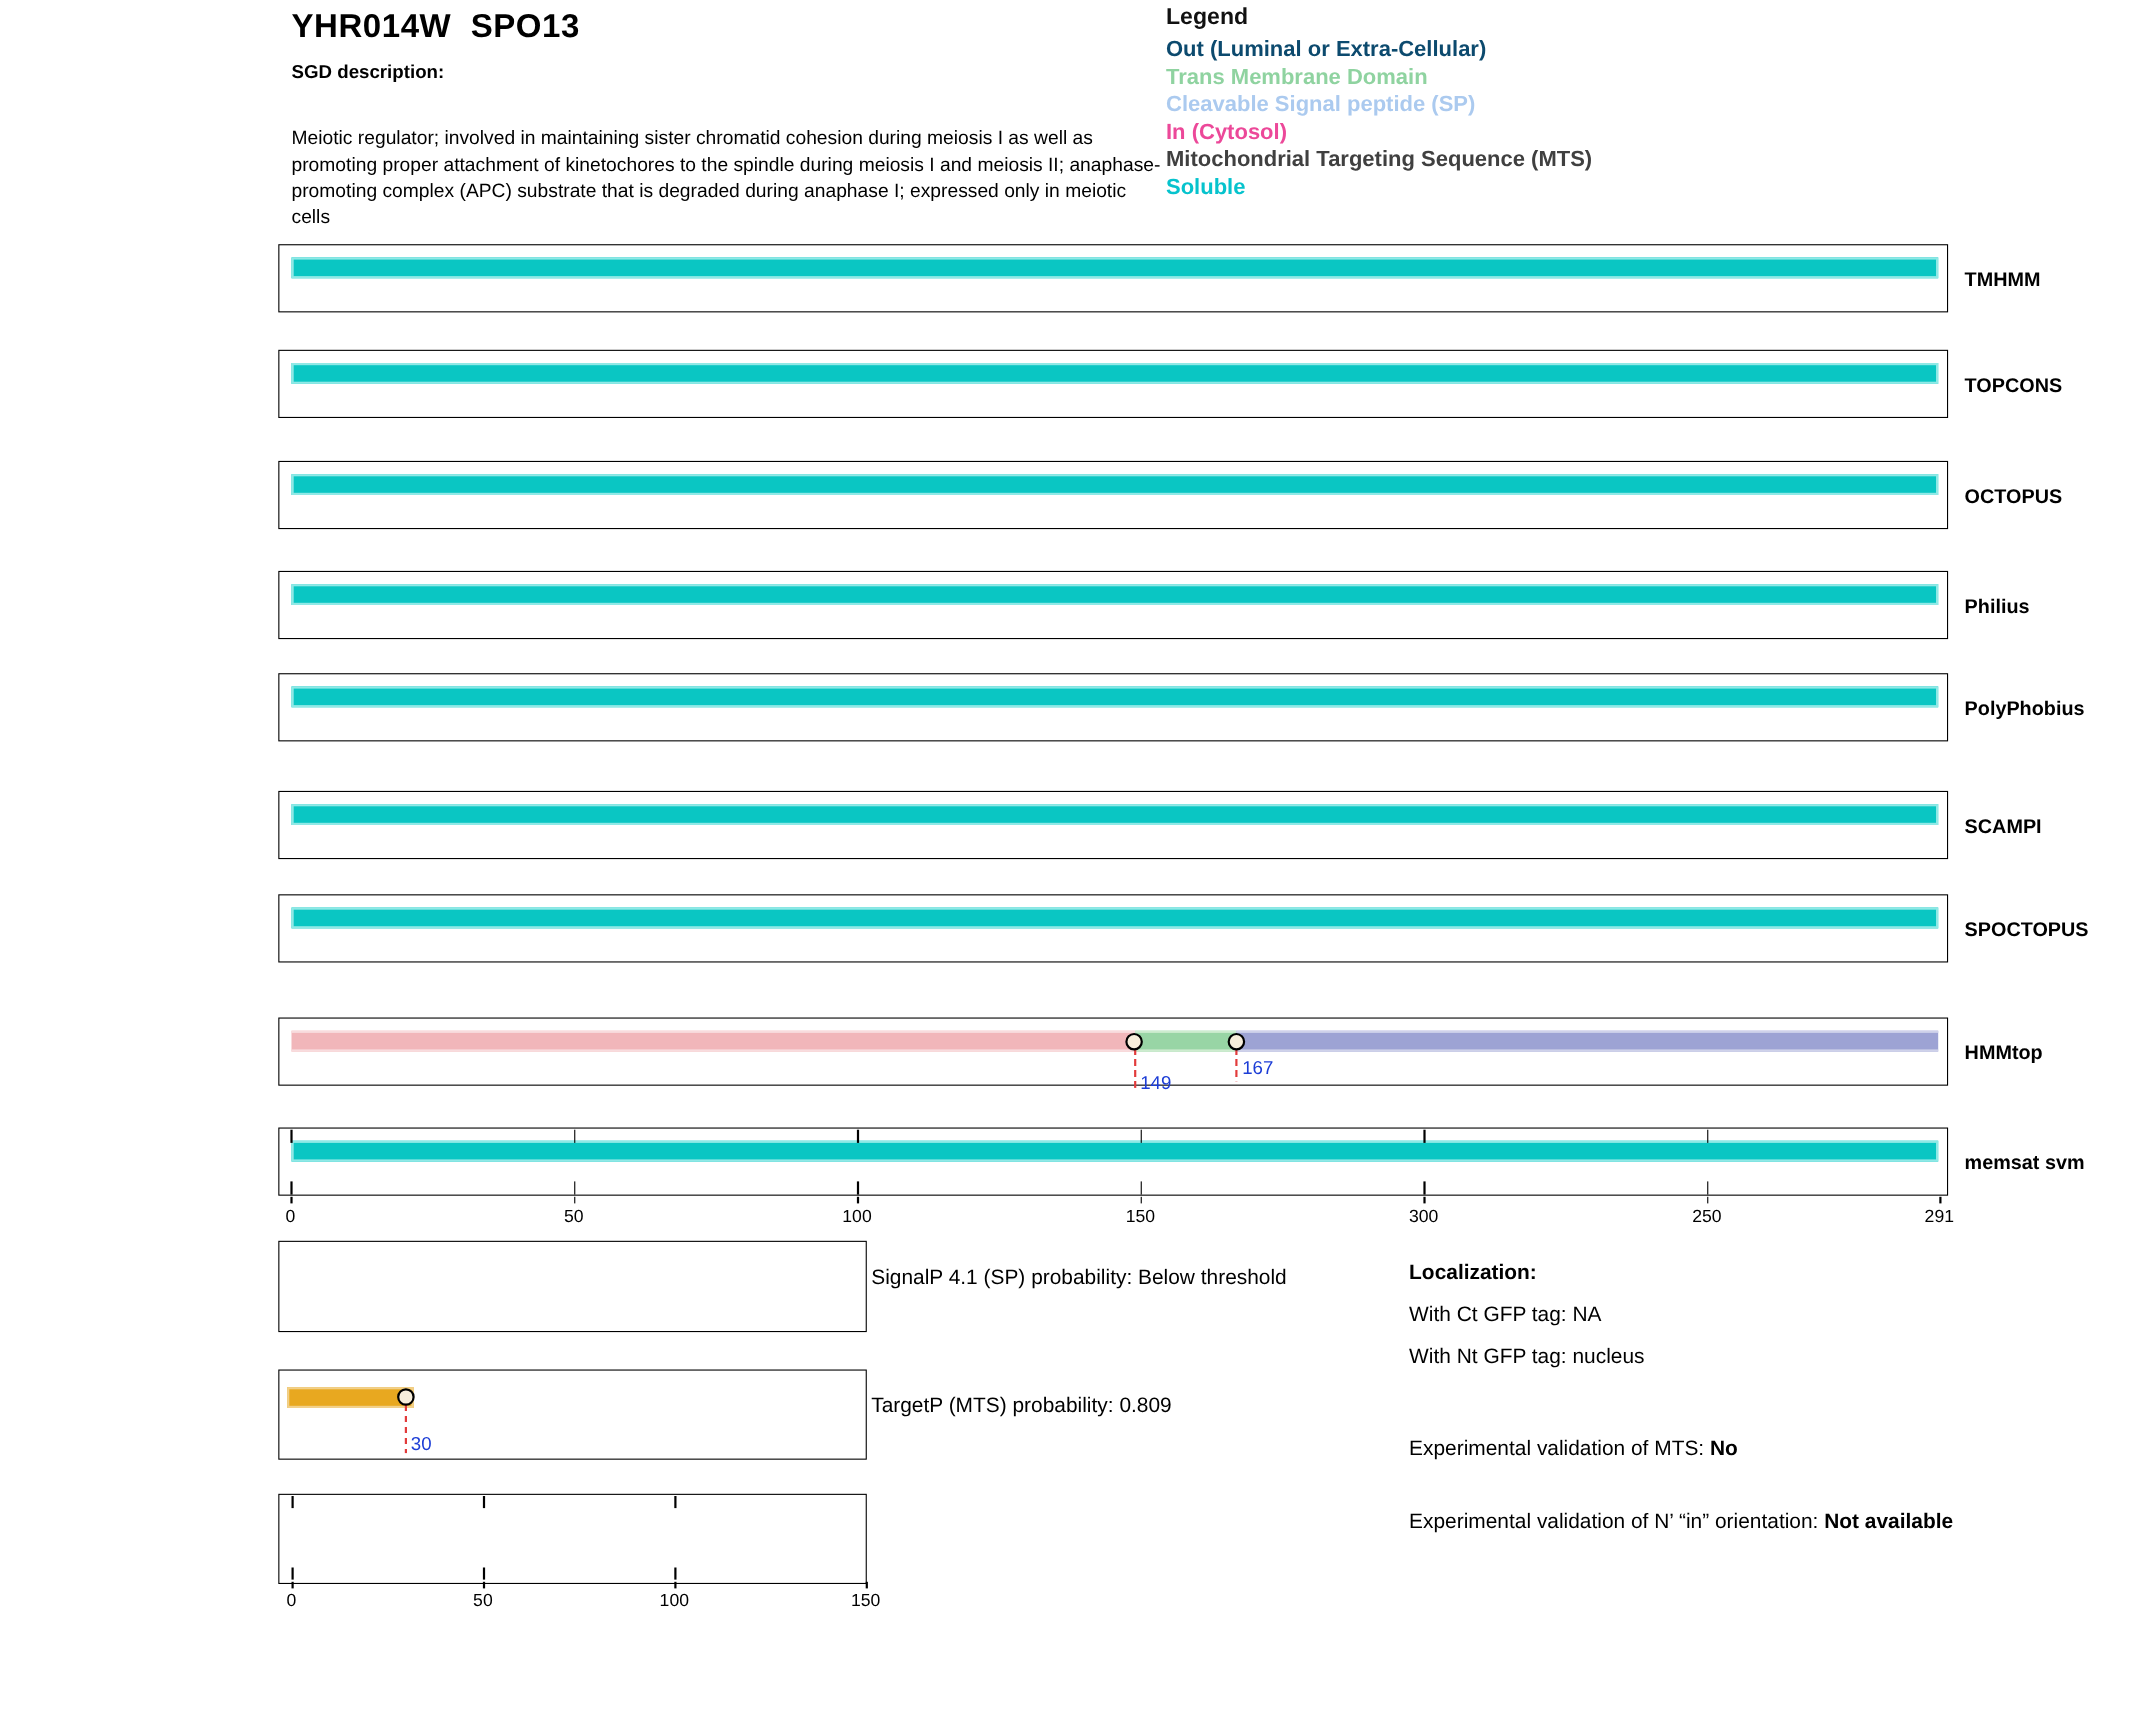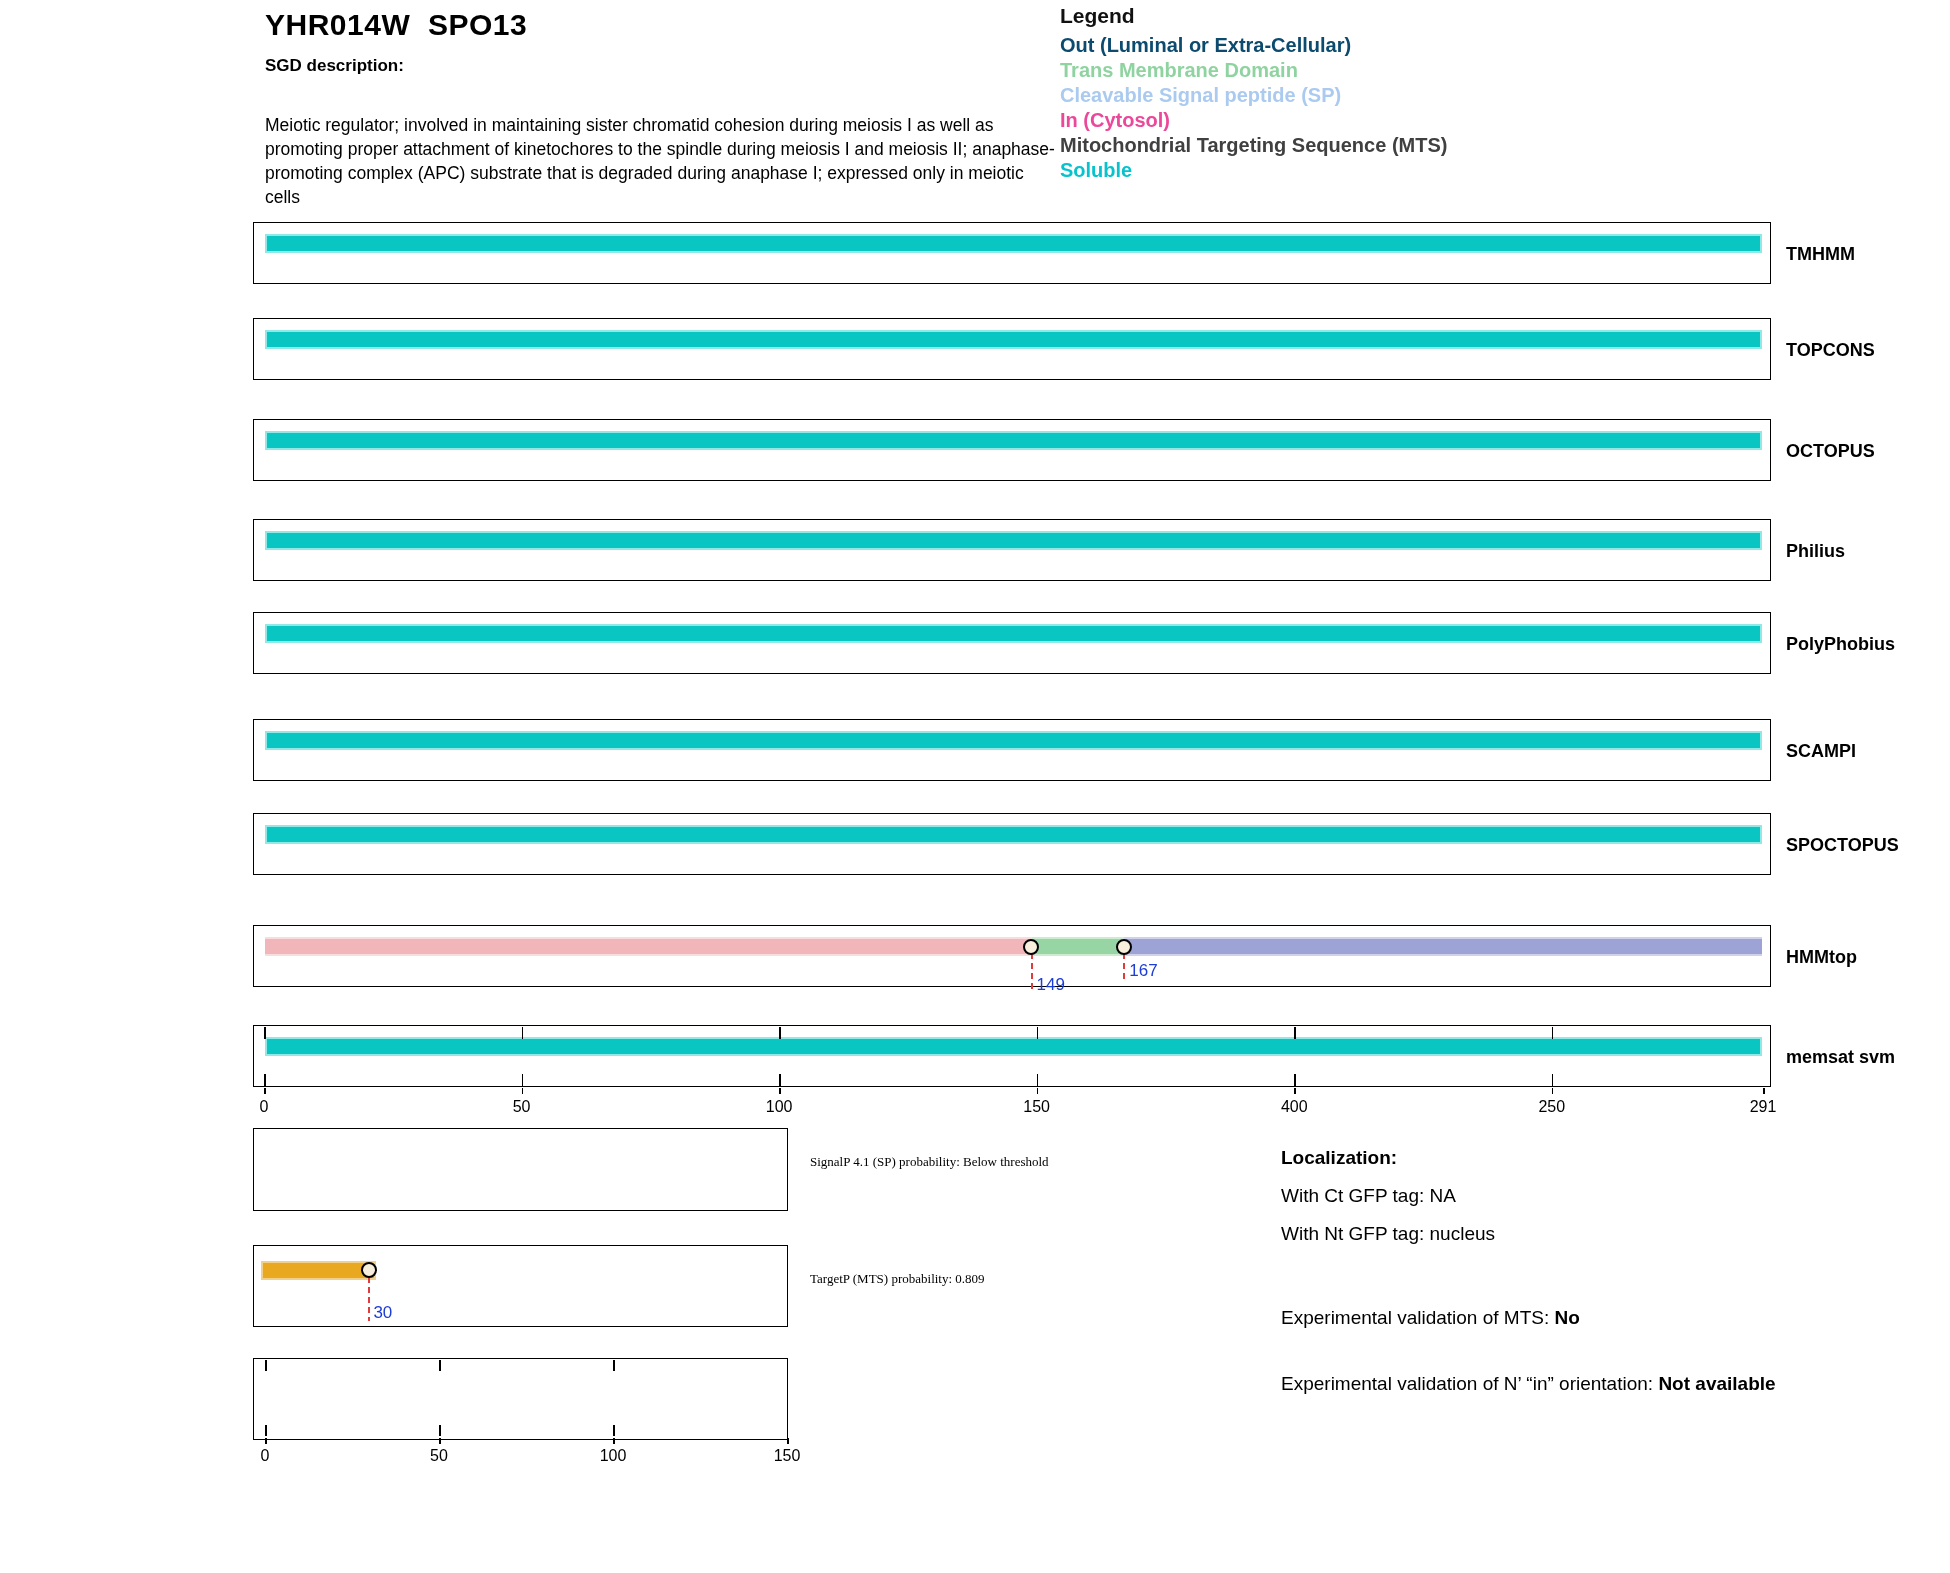--- a/index.html
+++ b/index.html
@@ -26,21 +26,21 @@
   .circle-marker{position:absolute;width:12px;height:12px;border:2.5px solid #000;
                  border-radius:50%;background:#f7eedb;z-index:5;}
   .dash-line{position:absolute;width:2px;z-index:4;
              background:repeating-linear-gradient(180deg,#e23b3b 0 6px,transparent 6px 10px);}
   .pos-label{position:absolute;font-size:17px;color:#1c3dd6;z-index:6;white-space:nowrap;}
 
   .tick{position:absolute;width:1.5px;background:#000;}
   .axis-label{position:absolute;font-size:16px;color:#000;transform:translateX(-50%);white-space:nowrap;}
 
   .prob-box{position:absolute;left:253px;width:533px;border:1.5px solid #000;background:#fff;}
-  .prob-text{position:absolute;left:810px;font-size:13px;line-height:30px;font-family:Liberation Serif, serif;}
+  .prob-text{position:absolute;left:792px;font-size:19px;line-height:30px;}
   .prob-text.wrap{width:340px;}
 
   .info{position:absolute;left:1265px;top:1147px;width:590px;font-size:19px;}
   .info-line{position:absolute;left:16px;white-space:nowrap;}
   .info-line.wrapline{white-space:normal;width:590px;line-height:33px;}
   .bold{font-weight:bold;}
 </style>
 </head>
 <body>
 
@@ -140,21 +140,21 @@
   <div id="axis">
       <div class="tick" style="left: 264px; top: 1088px; height: 6px;"></div>
       <div class="axis-label" style="left: 264px; top: 1098px;">0</div>
       <div class="tick" style="left: 521.56px; top: 1088px; height: 6px;"></div>
       <div class="axis-label" style="left: 521.56px; top: 1098px;">50</div>
       <div class="tick" style="left: 779.12px; top: 1088px; height: 6px;"></div>
       <div class="axis-label" style="left: 779.12px; top: 1098px;">100</div>
       <div class="tick" style="left: 1036.68px; top: 1088px; height: 6px;"></div>
       <div class="axis-label" style="left: 1036.68px; top: 1098px;">150</div>
       <div class="tick" style="left: 1294.24px; top: 1088px; height: 6px;"></div>
-      <div class="axis-label" style="left: 1294.24px; top: 1098px;">400</div>
+      <div class="axis-label" style="left: 1294.24px; top: 1098px;">300</div>
       <div class="tick" style="left: 1551.8px; top: 1088px; height: 6px;"></div>
       <div class="axis-label" style="left: 1551.8px; top: 1098px;">250</div>
       <div class="tick" style="left: 1763px; top: 1088px; height: 6px;"></div>
       <div class="axis-label" style="left: 1763px; top: 1098px;">291</div>
     </div>
   <div id="prob-plots">
       <div class="prob-box" style="top: 1128px; height: 81px;"></div>
       <div class="prob-box" style="top: 1245px; height: 80px;"></div>
       <div class="full-halo" style="position: absolute; left: 261px; top: 1261px; width: 115.36px; height: 19px; background: rgb(232, 168, 32); border-color: rgb(242, 208, 137); box-sizing: border-box;"></div>
       <div class="dash-line" style="left: 368.4px; top: 1276.5px; height: 44px;"></div>

